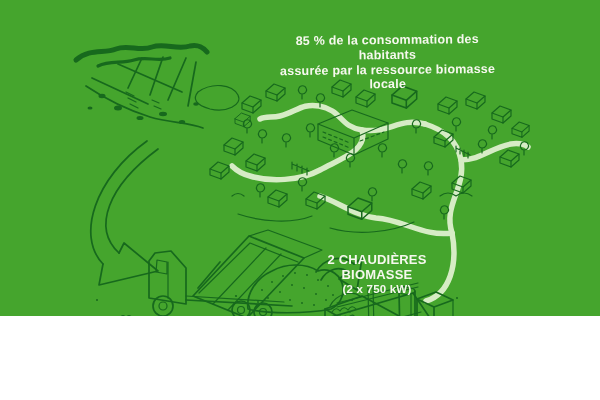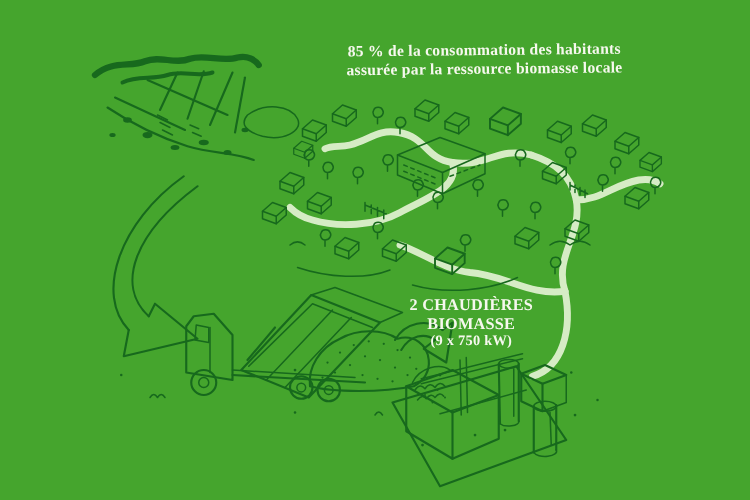--- a/index.html
+++ b/index.html
@@ -3,39 +3,39 @@
 <meta charset="utf-8">
 <style>
   :root{
     --background:#45a52d;
     --line:#17691d;
     --pipe:#d6ecc5;
     --text:#f6f8ee;
   }
   html,body{margin:0;padding:0;}
   .stage{
-    position:relative;width:600px;height:400px;overflow:hidden;
+    position:relative;width:600px;height:316px;overflow:hidden;
     background:var(--background);
-    font-family:Liberation Serif, serif;
+    font-family:Liberation Sans, sans-serif;
   }
   svg{position:absolute;left:0;top:0;}
   .ln{stroke:var(--line);fill:none;stroke-width:1.7;stroke-linecap:round;stroke-linejoin:round;}
   .lnth{stroke-width:1.2;}
   .thick{stroke-width:5;}
   .med{stroke-width:3.2;}
   .fillc{fill:var(--line);stroke:none;}
   .pipe{stroke:var(--pipe);fill:none;stroke-width:5.5;stroke-linecap:round;stroke-linejoin:round;}
   .dash{stroke-dasharray:3 3;}
   .hand{position:absolute;color:var(--text);text-align:center;line-height:1.18;letter-spacing:.2px;}
   .hand .big{font-weight:700;}
   .headline{left:270px;top:33px;width:235px;font-size:12.5px;font-weight:700;transform:rotate(-.6deg);}
   .pellets{left:118px;top:195px;width:195px;}
   .pellets .big{font-size:14px;}
   .pellets .sub{font-size:11.5px;font-weight:600;}
-  .boilers{left:293px;top:236px;width:168px;}
+  .boilers{left:293px;top:252px;width:168px;}
   .boilers .big{font-size:13px;}
   .boilers .sub{font-size:11.5px;font-weight:600;}
 </style>
 </head>
 <body>
 
 <div class="stage">
 
   <svg width="600" height="400" viewBox="0 0 600 400">
     <defs>
@@ -244,16 +244,16 @@
   </svg>
 
   <div class="hand headline">
     <div>85 % de la consommation des habitants</div>
     <div>assurée par la ressource biomasse locale</div>
   </div>
 
 
   <div class="hand boilers">
     <div class="big">2 CHAUDIÈRES BIOMASSE</div>
-    <div class="sub">(9 x 750 kW)</div>
+    <div class="sub">(2 x 750 kW)</div>
   </div>
 
 </div>
 
 </body></html>

